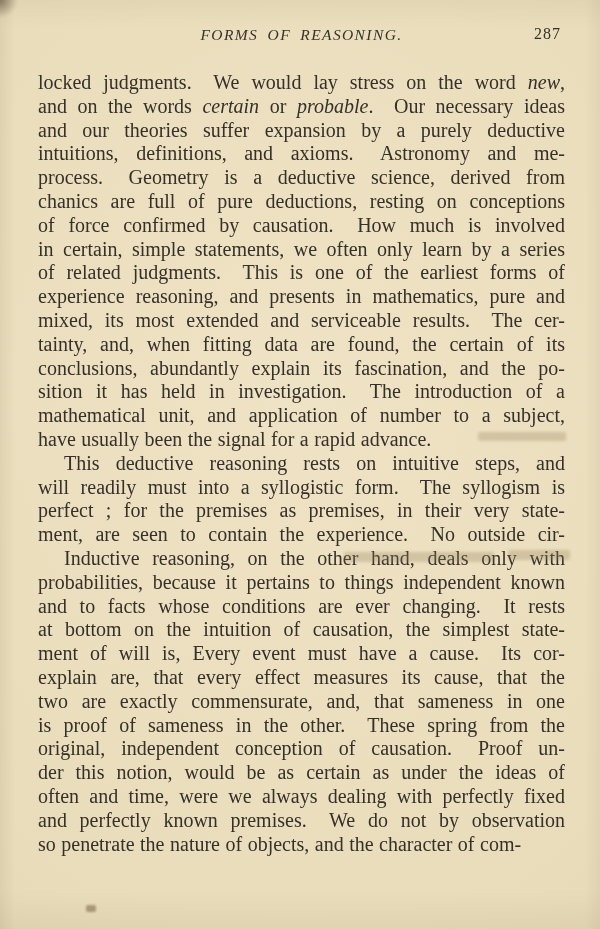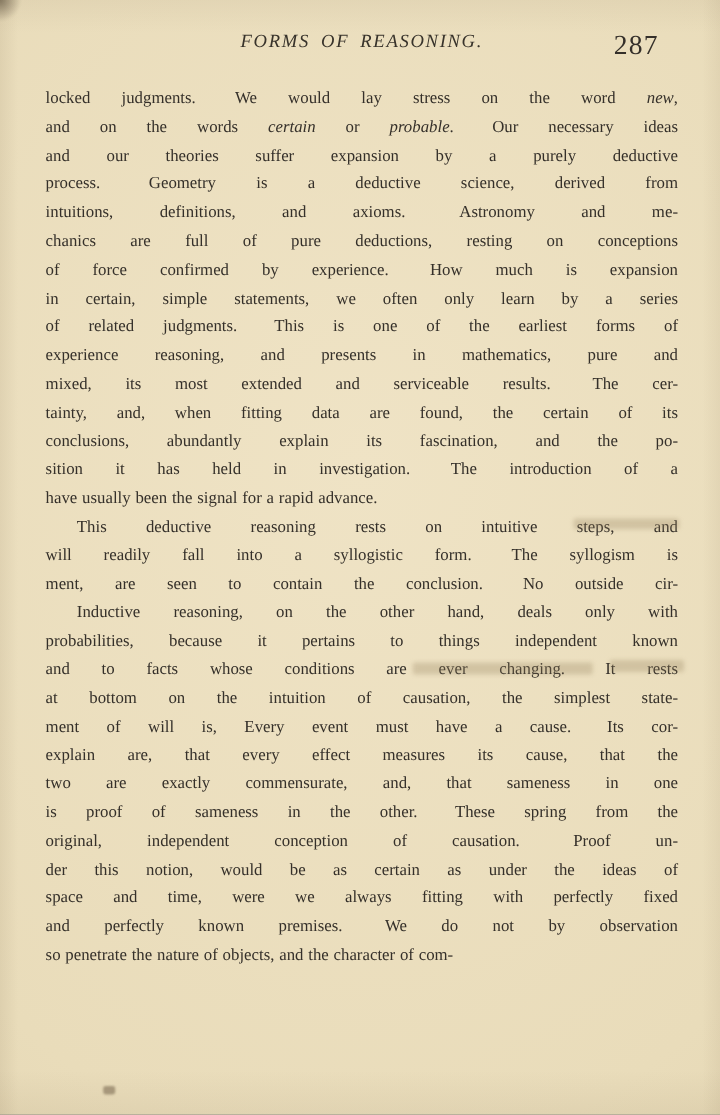--- a/index.html
+++ b/index.html
@@ -45,35 +45,35 @@
     display: block;
     text-align: center;
     font-style: italic;
     font-size: 15.5px;
     letter-spacing: 1.4px;
     word-spacing: 4px;
     color: #38332b;
   }
   .page-number {
     position: absolute;
-    right: 16px;
+    right: 4px;
     top: -1px;
-    font-size: 23px;
+    font-size: 16px;
     letter-spacing: 1px;
     color: #35302a;
   }
   .page-body {
     position: absolute;
     top: 71px;
     left: 38px;
     right: 35px;
   }
   .paragraph { margin: 0; }
   .line {
-    font-size: 14px;
+    font-size: 20px;
     line-height: 23.8px;
     text-align: justify;
     text-align-last: justify;
     white-space: normal;
     word-spacing: 0.5px;
   }
   .line.last {
     text-align: right;
     text-align-last: left;
   }
@@ -101,50 +101,52 @@
   <div class="running-head">
     <span class="running-title">FORMS OF REASONING.</span>
     <span class="page-number">287</span>
   </div>
 
   <div class="page-body">
       <div class="paragraph">
         <div class="line">locked judgments.  We would lay stress on the word <i>new</i>,</div>
         <div class="line">and on the words <i>certain</i> or <i>probable</i>.  Our necessary ideas</div>
         <div class="line">and our theories suffer expansion by a purely deductive</div>
+        <div class="line">intuitions, definitions, and axioms.  Astronomy and me-</div>
         <div class="line">process.  Geometry is a deductive science, derived from</div>
-        <div class="line">intuitions, definitions, and axioms.  Astronomy and me-</div>
         <div class="line">chanics are full of pure deductions, resting on conceptions</div>
-        <div class="line">of force confirmed by experience.  How much is expansion</div>
+        <div class="line">of force confirmed by causation.  How much is involved</div>
         <div class="line">in certain, simple statements, we often only learn by a series</div>
         <div class="line">of related judgments.  This is one of the earliest forms of</div>
         <div class="line">experience reasoning, and presents in mathematics, pure and</div>
         <div class="line">mixed, its most extended and serviceable results.  The cer-</div>
         <div class="line">tainty, and, when fitting data are found, the certain of its</div>
         <div class="line">conclusions, abundantly explain its fascination, and the po-</div>
         <div class="line">sition it has held in investigation.  The introduction of a</div>
+        <div class="line">mathematical unit, and application of number to a subject,</div>
         <div class="line last">have usually been the signal for a rapid advance.</div>
       </div>
       <div class="paragraph">
         <div class="line indent">This deductive reasoning rests on intuitive steps, and</div>
-        <div class="line">will readily fall into a syllogistic form.  The syllogism is</div>
-        <div class="line">ment, are seen to contain the conclusion.  No outside cir-</div>
+        <div class="line">will readily must into a syllogistic form.  The syllogism is</div>
+        <div class="line">perfect ; for the premises as premises, in their very state-</div>
+        <div class="line">ment, are seen to contain the experience.  No outside cir-</div>
       </div>
       <div class="paragraph">
         <div class="line indent">Inductive reasoning, on the other hand, deals only with</div>
         <div class="line">probabilities, because it pertains to things independent known</div>
         <div class="line">and to facts whose conditions are ever changing.  It rests</div>
         <div class="line">at bottom on the intuition of causation, the simplest state-</div>
         <div class="line">ment of will is, Every event must have a cause.  Its cor-</div>
         <div class="line">explain are, that every effect measures its cause, that the</div>
         <div class="line">two are exactly commensurate, and, that sameness in one</div>
         <div class="line">is proof of sameness in the other.  These spring from the</div>
         <div class="line">original, independent conception of causation.  Proof un-</div>
         <div class="line">der this notion, would be as certain as under the ideas of</div>
-        <div class="line">space and time, were we always fitting with perfectly fixed</div>
+        <div class="line">often and time, were we always dealing with perfectly fixed</div>
         <div class="line">and perfectly known premises.  We do not by observation</div>
         <div class="line last">so penetrate the nature of objects, and the character of com-</div>
       </div>
     </div>
 
   <div class="ghost ghost-1"></div>
   <div class="ghost ghost-2"></div>
   <div class="ghost ghost-3"></div>
   <div class="ghost ghost-4"></div>
 </div>

